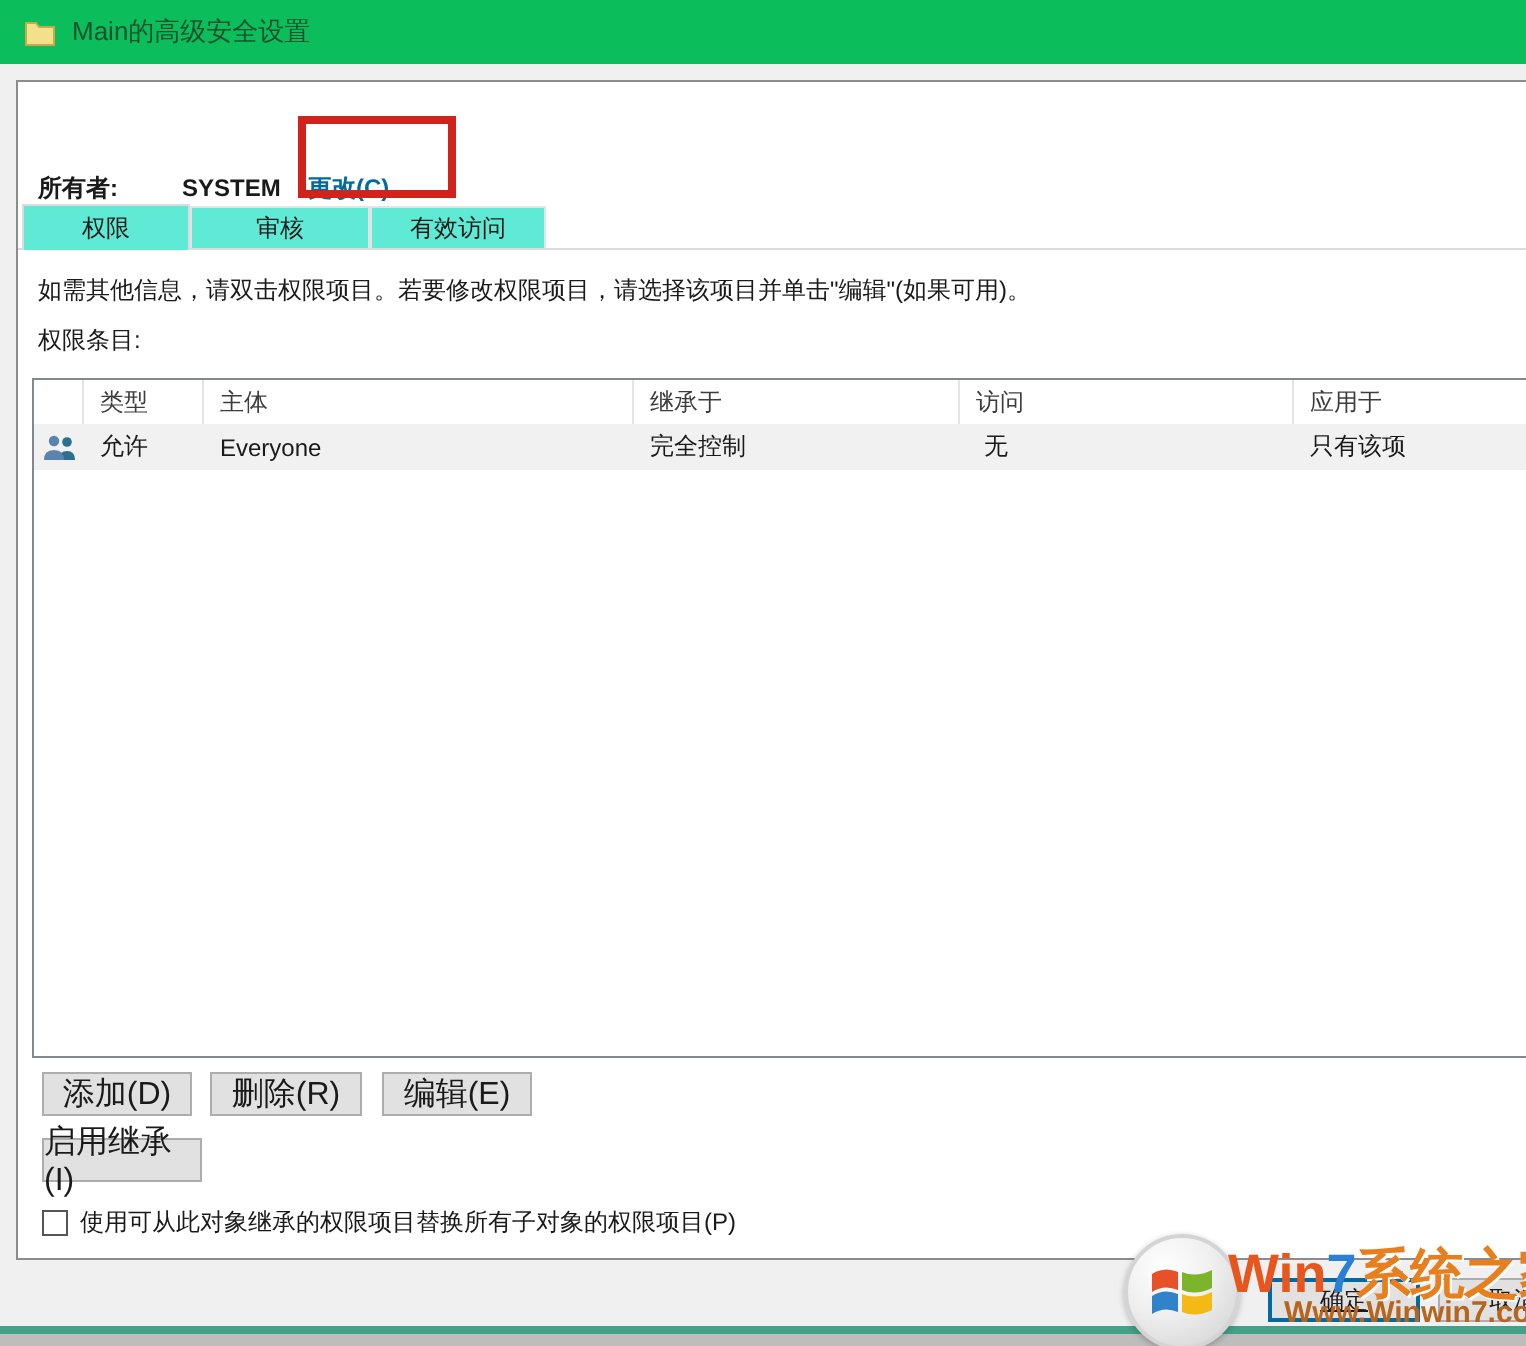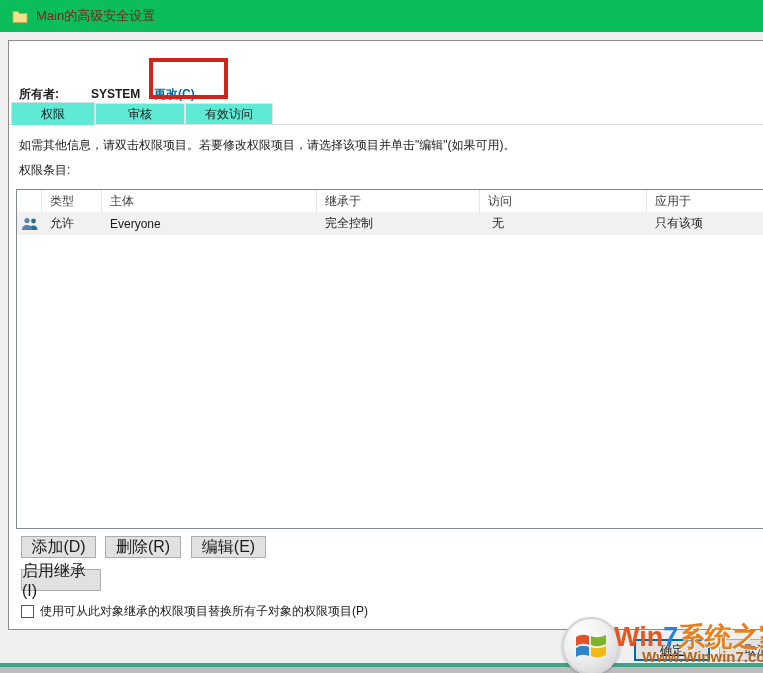--- a/index.html
+++ b/index.html
@@ -9,21 +9,21 @@
     background:#f0f0f0;
     font-family:"Liberation Sans", sans-serif;
     font-size:12px; color:#1a1a1a;
   }
   
   .titlebar {
     position:absolute; left:0; top:0; width:763px; height:32px;
     background:#0cbd5b; display:flex; align-items:center; padding-left:12px;
   }
   .titlebar .ticon { margin-right:8px; display:flex; }
-  .titlebar .ttext { font-size:13px; color:#7f1d1d; }
+  .titlebar .ttext { font-size:13px; color:#14532d; }
   
   .dialog {
     position:absolute; left:8px; top:40px; width:780px; height:590px;
     background:#ffffff; border:1px solid #8c8c8c;
   }
   
   .owner-row { position:absolute; left:10px; top:44px; height:18px; display:flex; align-items:center;font-weight:bold; }
   .owner-label { width:72px; }
   .owner-value { width:63px; }
   .owner-link { color:#0369a1; cursor:pointer; }

